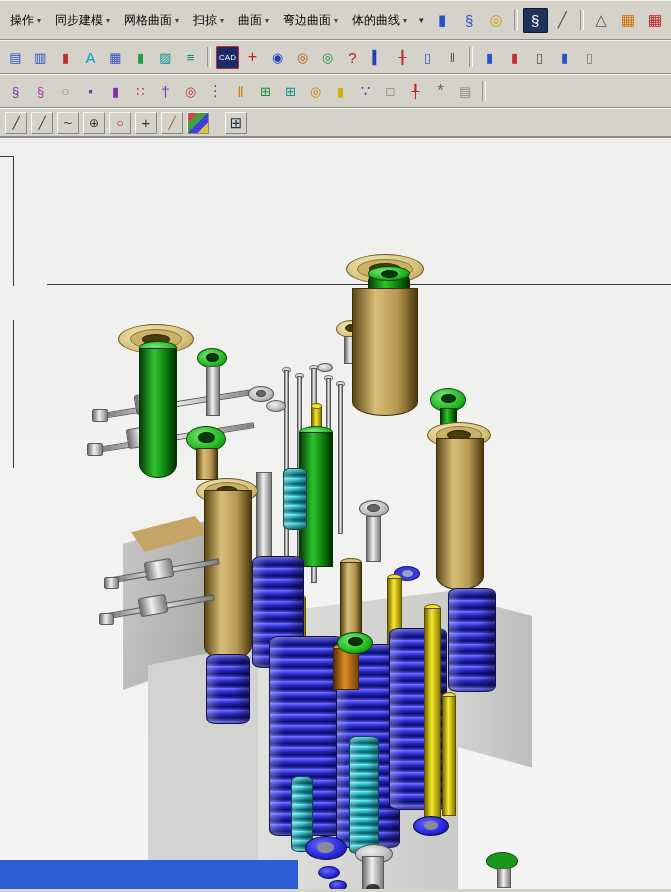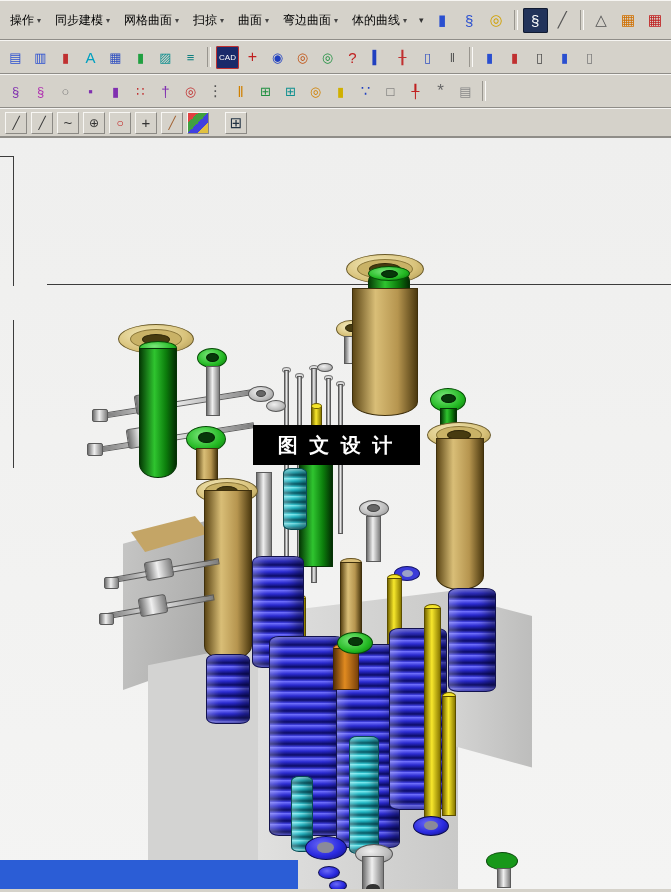--- a/index.html
+++ b/index.html
@@ -309,16 +309,15 @@
   <div class="p el washer-gray" style="left:355px;top:706px;width:38px;height:20px"></div>
   <div class="p cyl-silver" style="left:362px;top:718px;width:22px;height:34px"></div>
   <div class="p el" style="left:366px;top:746px;width:14px;height:9px;background:#333"></div>
   <div class="p el torus-blue" style="left:413px;top:678px;width:36px;height:20px"></div>
   <div class="p el" style="left:424px;top:683px;width:14px;height:9px;background:#8a8a99"></div>
   <div class="p el torus-blue" style="left:318px;top:728px;width:22px;height:13px"></div>
   <div class="p el" style="left:486px;top:714px;width:32px;height:18px;background:#18981a;border:1px solid #0a4a0c"></div>
   <div class="p cyl-silver" style="left:497px;top:730px;width:14px;height:20px"></div>
   <div class="p el torus-blue" style="left:329px;top:742px;width:18px;height:11px"></div>
 
-  <div class="p watermark" style="left:253px;top:287px;width:167px;height:40px">图 文 设 计</div>
 
   <div class="p bottom-bar" style="left:0;top:722px;width:298px;height:30px"></div>
 </div>
 
 </body></html>

